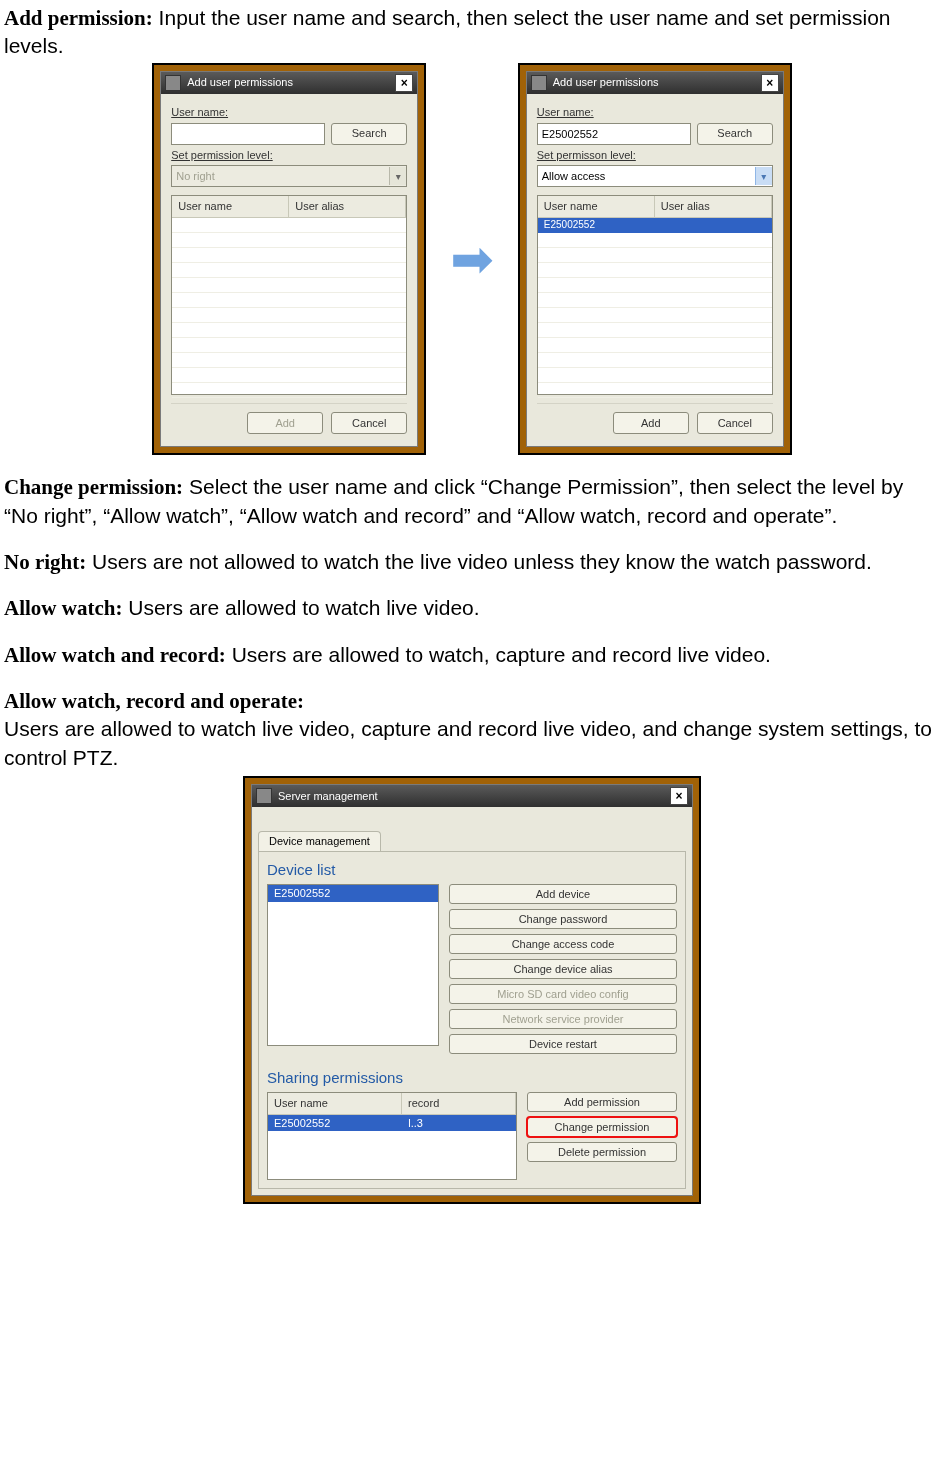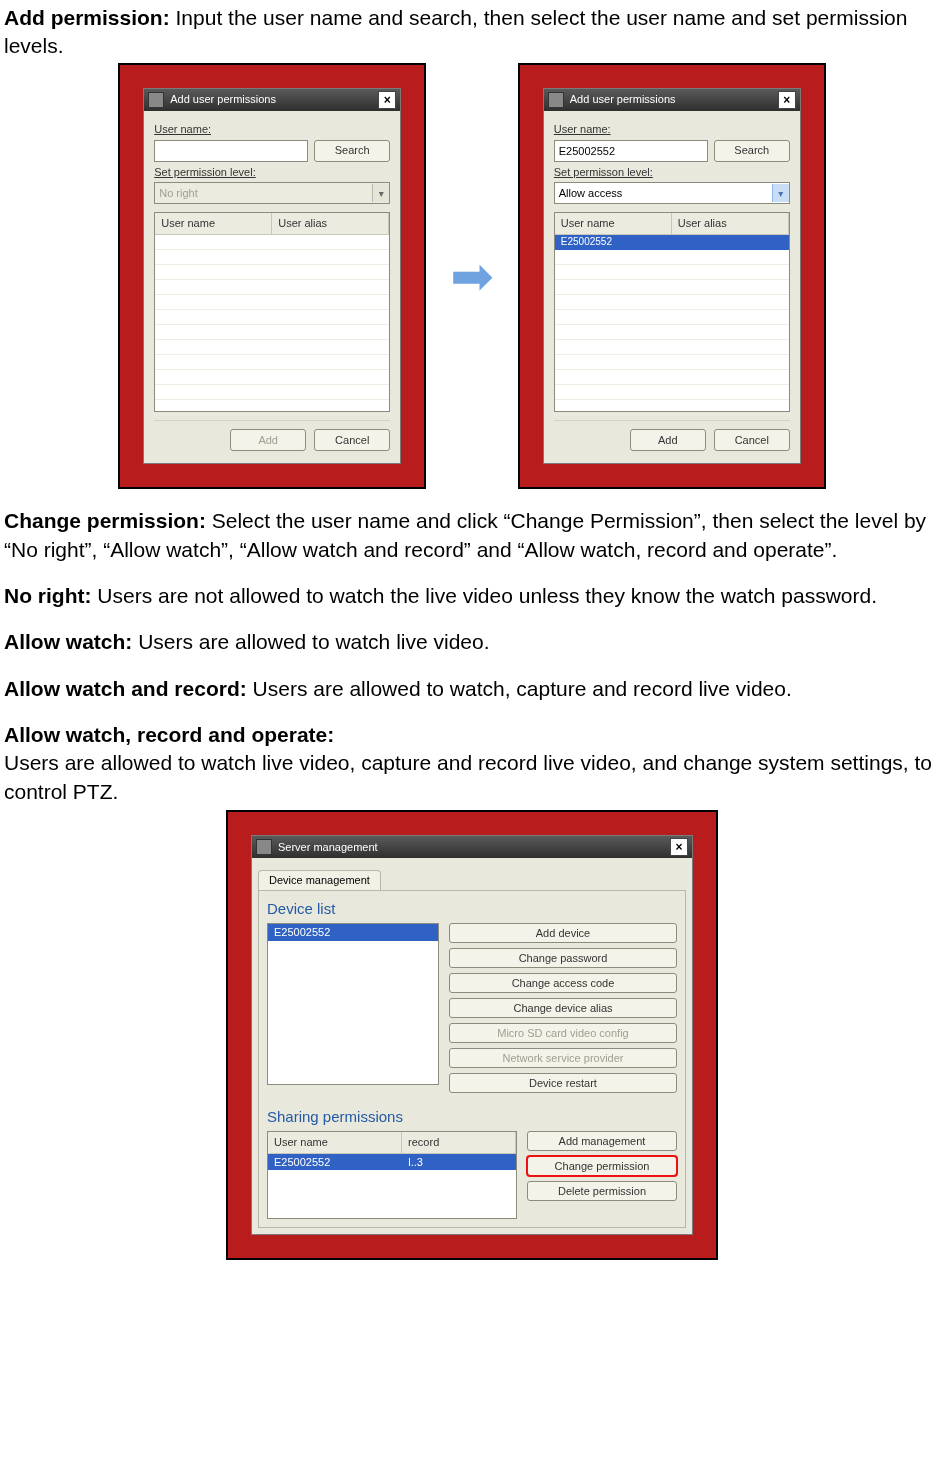--- a/index.html
+++ b/index.html
@@ -24,22 +24,22 @@
     margin: 0 0 18px 0;
   }
   .arrow {
     font-size: 52px;
     color: #6fa3e0;
   }
 
   
   .shot {
     border: 2px solid #000;
-    background: #b91c1c;
-    padding: 23px;
+    background: #a16207;
+    padding: 6px;
   }
   .dlg {
     width: 256px;
     background: #e9e8dc;
     font-size: 11px;
     font-family: Tahoma, Arial, sans-serif;
     border: 1px solid #7a7a7a;
   }
   .dlg2 { width: 256px; }
   .dlg3 { width: 440px; }
@@ -150,21 +150,21 @@
     display: flex;
     justify-content: flex-end;
     gap: 8px;
     padding: 8px 0 2px 0;
     border-top: 1px solid #d4d3c6;
     margin-top: 8px;
   }
 
   
   .tab {
-    margin: 12px 0 0 6px;
+    margin: 24px 0 0 6px;
     padding: 2px 10px;
     border: 1px solid #b8b8aa;
     border-bottom: none;
     background: #f2f1e6;
     display: inline-block;
     font-size: 11px;
     border-radius: 4px 4px 0 0;
   }
   .tabpanel {
     margin: 0 6px 6px 6px;
@@ -203,21 +203,21 @@
   .sharetable .srow.sel { background: #2f62c4; color: #fff; }
   .sharetable .td { padding: 1px 6px; }
   .sharetable .td.na { flex: 1.2; }
   .sharetable .td.lv { flex: 1; }
   .sharetable .rest { height: 48px; }
   .sharebtns { width: 150px; display: flex; flex-direction: column; gap: 5px; }
   .sharebtns .btn { width: 100%; box-sizing: border-box; }
   .hl-red { outline: 2px solid #e11; outline-offset: -1px; }
 
   
-  b { font-weight: bold; }
+  b { font-weight: bold; font-family: Liberation Serif, serif; }
 </style>
 </head>
 <body>
 
 <div class="para" style="margin-bottom:2px;">
   <b>Add permission:</b><span> Input the user name and search, then select the user name and set permission levels.</span>
 </div>
 
 <div class="figrow">
 
@@ -378,21 +378,21 @@
                 <div class="th na">User name</div>
                 <div class="th lv">record</div>
               </div>
               <div class="srow sel">
                 <div class="td na">E25002552</div>
                 <div class="td lv">l..3</div>
               </div>
               <div class="rest"></div>
             </div>
             <div class="sharebtns">
-              <span class="btn">Add management</span>
+              <span class="btn">Add permission</span>
               <span class="btn hl-red">Change permission</span>
               <span class="btn">Delete permission</span>
             </div>
           </div>
         </div>
 
       </div>
     </div>
   </div>
 </div>

